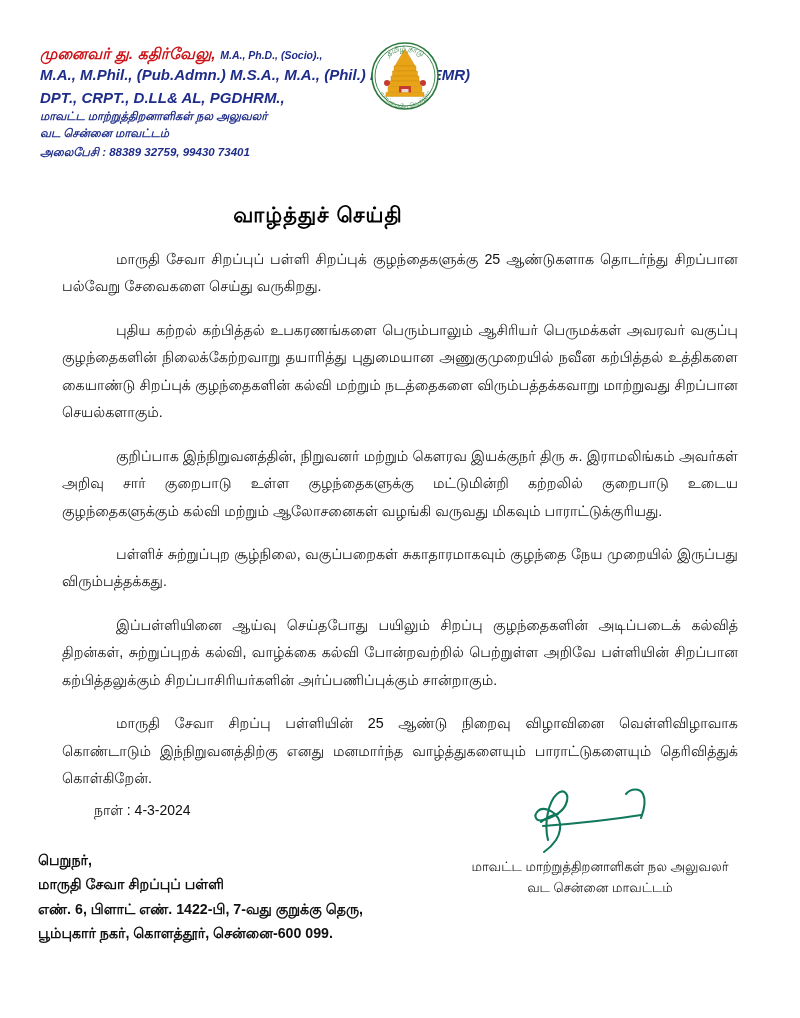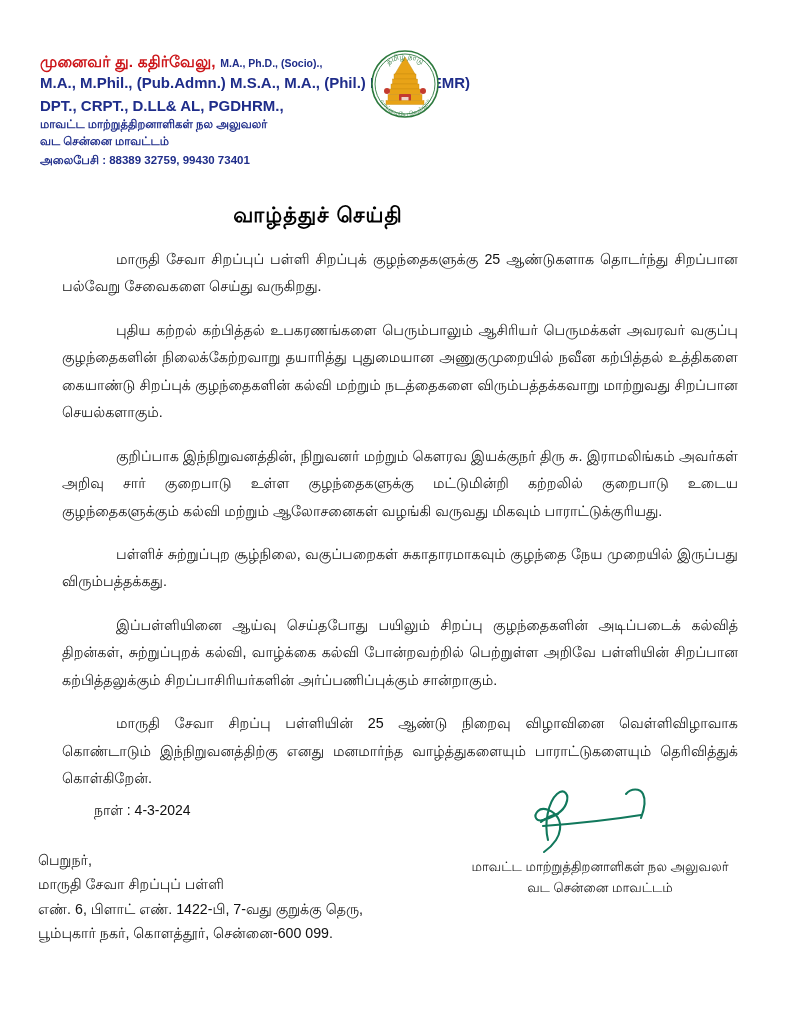--- a/index.html
+++ b/index.html
@@ -20,24 +20,25 @@
     position: relative;
     width: 800px;
     height: 1018px;
     background: #ffffff;
     box-sizing: border-box;
   }
 
   
   .letterhead {
     position: absolute;
-    top: 48px;
+    top: 40px;
     left: 0;
     width: 800px;
     height: 130px;
+    font-style: italic;
   }
 
   .lh-left {
     position: absolute;
     left: 40px;
     top: 4px;
     width: 320px;
   }
   .lh-name {
     color: #cc1418;
@@ -146,20 +147,21 @@
     font-size: 14px;
     color: #101010;
   }
 
   
   .recipient {
     position: absolute;
     top: 848px;
     left: 38px;
     width: 430px;
+    font-weight: bold;
   }
   .recipient div {
     font-size: 14.2px;
     line-height: 1.72;
     color: #101010;
     white-space: nowrap;
   }
 
   
   .sign-block {

